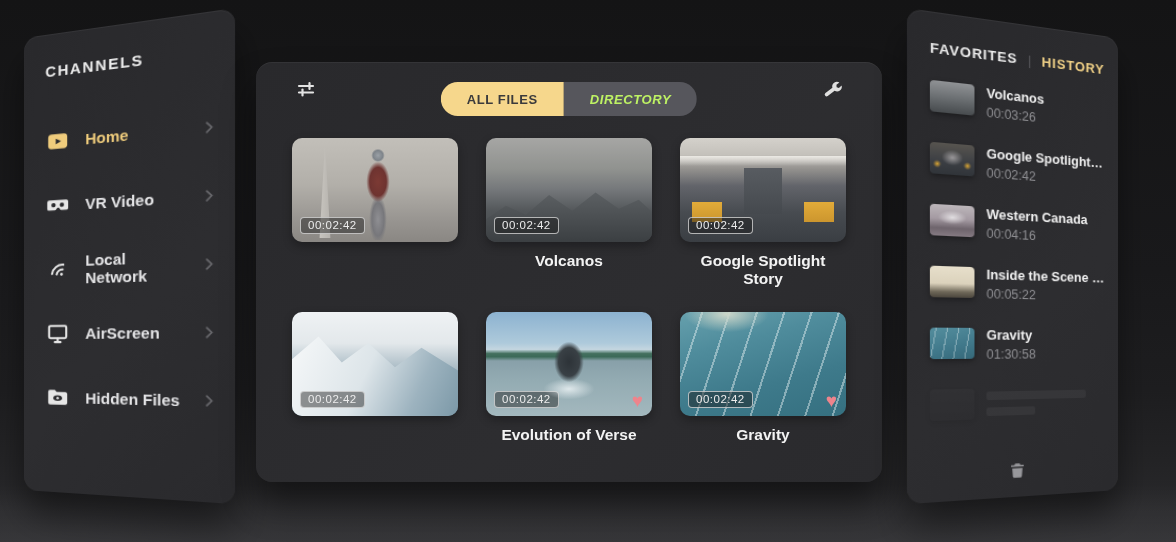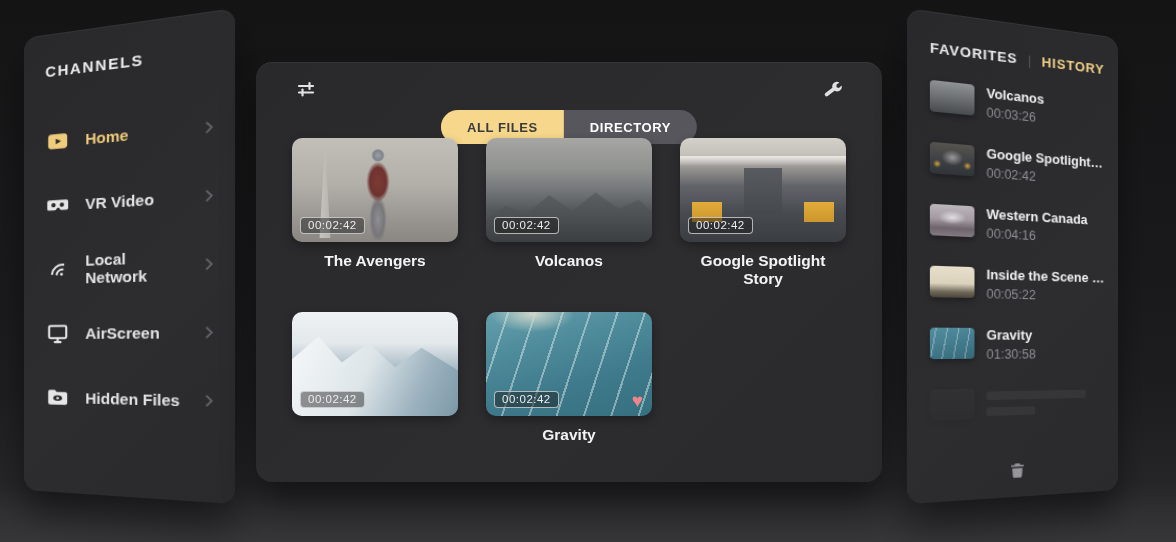--- a/index.html
+++ b/index.html
@@ -26,25 +26,25 @@
   .chan-item .icon{width:24px;height:24px;display:flex;align-items:center;justify-content:center;flex:0 0 24px;}
   .chan-label{font-size:15px;font-weight:bold;color:#e4e4e6;}
   .chan-item.active .chan-label{color:#efcc7c;}
   .chevron{margin-left:auto;display:flex;align-items:center;}
 
   
   .lib-header{position:relative;height:58px;padding:0 36px;display:flex;align-items:center;}
   .icon-btn{width:28px;height:28px;display:flex;align-items:center;justify-content:center;cursor:pointer;}
   .icon-btn.right{margin-left:auto;}
   .seg-toggle{position:absolute;left:50%;top:20px;transform:translateX(-50%);
-    display:flex;height:34px;border-radius:17px;overflow:hidden;cursor:pointer;margin-top:28px;}
+    display:flex;height:34px;border-radius:17px;overflow:hidden;cursor:pointer;}
   .seg{display:flex;align-items:center;justify-content:center;padding:0 26px;
     font-size:13px;font-weight:bold;letter-spacing:.6px;}
   .seg.active{background:#f6d78c;color:#3a3a3c;}
-  .seg.inactive{background:#56565c;color:#ffffff;}
+  .seg.inactive{background:#56565c;color:#bef264;font-style:italic;}
 
   .video-grid{display:grid;grid-template-columns:repeat(3,166px);gap:24px 28px;
     justify-content:center;margin-top:18px;}
   .video-card{cursor:pointer;}
   .thumb{position:relative;width:166px;height:104px;border-radius:10px;overflow:hidden;
     box-shadow:0 4px 10px rgba(0,0,0,.3);}
   .vtitle{margin-top:10px;text-align:center;font-size:15.5px;font-weight:bold;color:#f3f3f3;}
   .dur-badge{position:absolute;left:8px;bottom:8px;padding:1px 7px 2px;
     border:1px solid rgba(225,225,225,.75);border-radius:4px;
     background:rgba(25,25,25,.45);color:#ececec;font-size:11.5px;letter-spacing:.5px;}
@@ -231,38 +231,44 @@
             </svg>
         </span>
       </div>
     </div>
 
     <div class="video-grid">
       <div class="video-card">
         <div class="thumb th-avengers">
           <span class="dur-badge">00:02:42</span>
         </div>
-        <div class="vtitle">The Avengers</div>
       </div>
       <div class="video-card">
         <div class="thumb th-volcanos">
           <span class="dur-badge">00:02:42</span>
         </div>
         <div class="vtitle">Volcanos</div>
       </div>
       <div class="video-card">
         <div class="thumb th-subway">
           <span class="dur-badge">00:02:42</span>
         </div>
         <div class="vtitle">Google Spotlight Story</div>
       </div>
       <div class="video-card">
         <div class="thumb th-snow">
           <span class="dur-badge">00:02:42</span>
         </div>
+      </div>
+      <div class="video-card">
+        <div class="thumb th-verse">
+          <span class="dur-badge">00:02:42</span>
+          <span class="heart">♥</span>
+        </div>
+        <div class="vtitle">Evolution of Verse</div>
       </div>
       <div class="video-card">
         <div class="thumb th-gravity">
           <span class="dur-badge">00:02:42</span>
           <span class="heart">♥</span>
         </div>
         <div class="vtitle">Gravity</div>
       </div>
     </div>
   </div>

